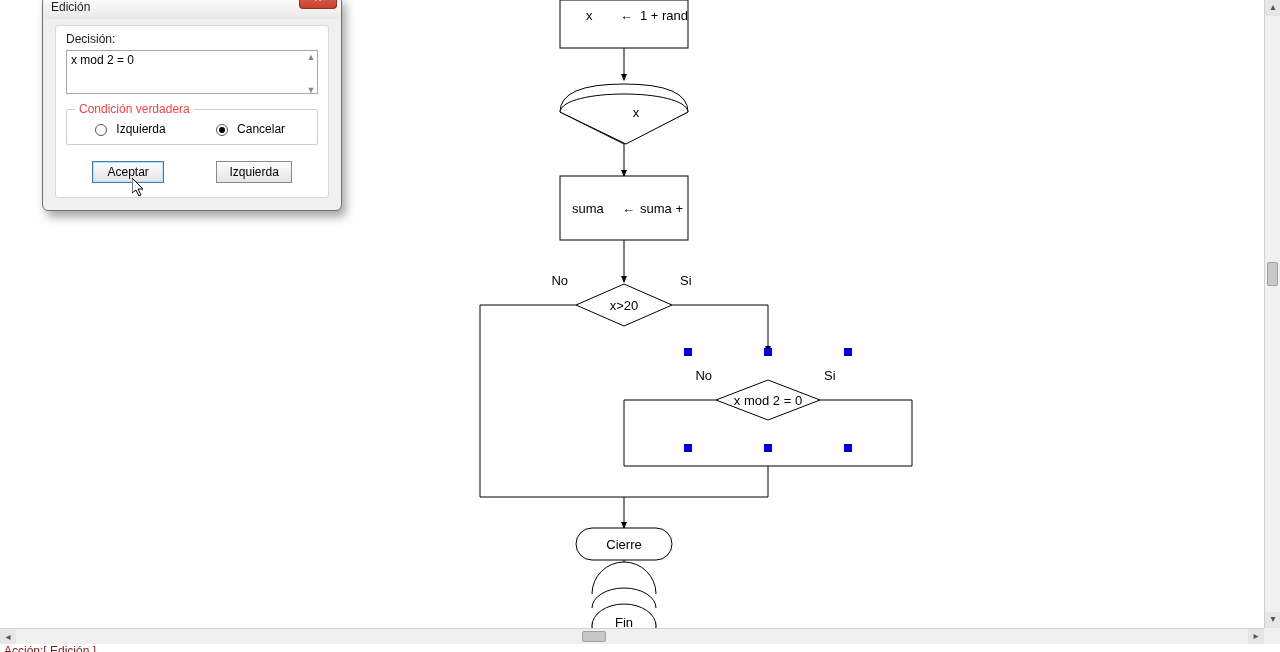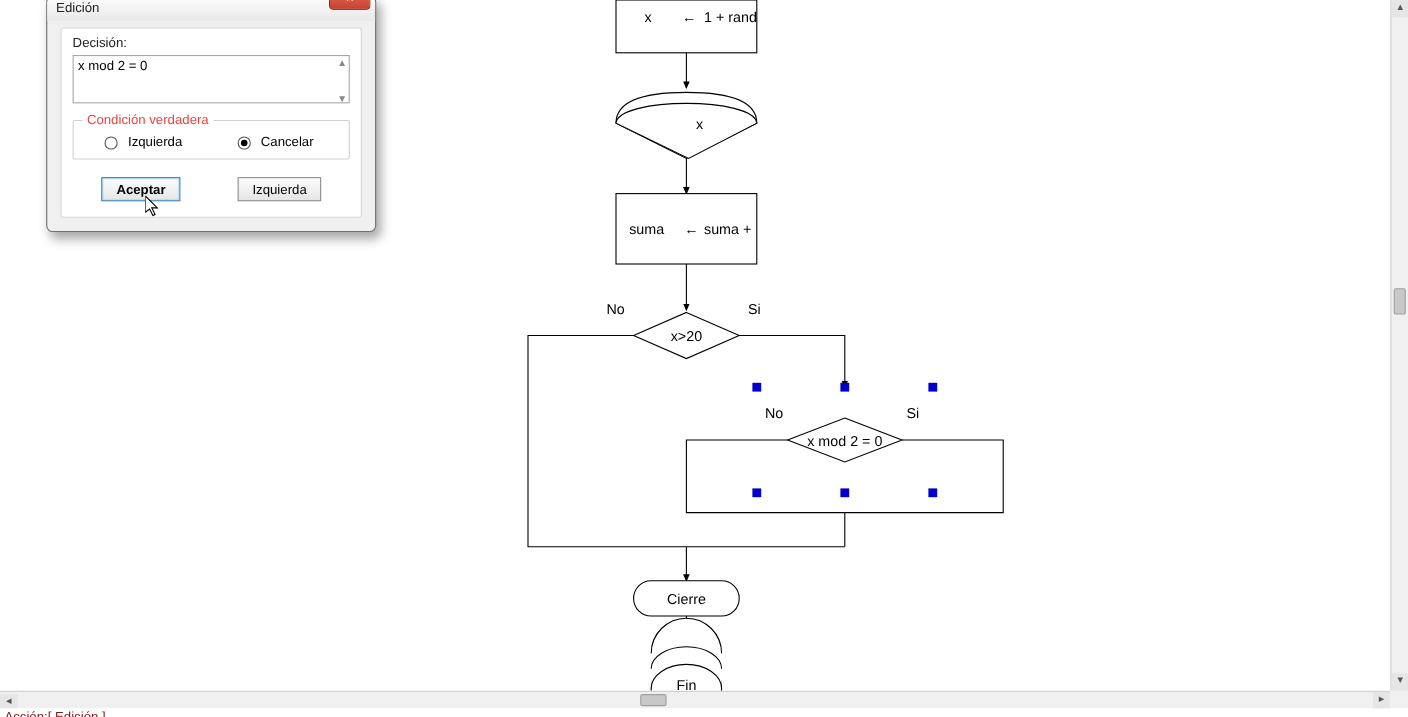--- a/index.html
+++ b/index.html
@@ -84,21 +84,21 @@
     .radio.checked::after { content:""; position:absolute; left:2px; top:2px; width:6px; height:6px; background:#000; border-radius:50%; }
 
     .button-row { display:flex; justify-content:space-around; margin-top: 16px; }
     .win-btn {
       min-width: 72px; height: 22px; padding: 0 12px;
       background: linear-gradient(#fdfdfd,#e5e5e5);
       border: 1px solid #8a8a8a;
       font-size: 12px; color:#000;
       cursor: default;
     }
-    .win-btn.default { border: 1px solid #3c7fb1; box-shadow: 0 0 0 1px #b7dfff inset; font-weight: bold; }
+    .win-btn.default { border: 1px solid #3c7fb1; box-shadow: 0 0 0 1px #b7dfff inset; }
 
     .cursor-img { position:absolute; left:132px; top:178px; pointer-events:none; z-index:20; }
     .cursor-img svg { display:block; }
 
     
     .canvas {
       position: absolute; left: 0; top: 0; right: 0; bottom: 24px;
       background: #fff;
     }
     .svg-canvas { position:absolute; left:0; top:0; width:100%; height:100%; }

